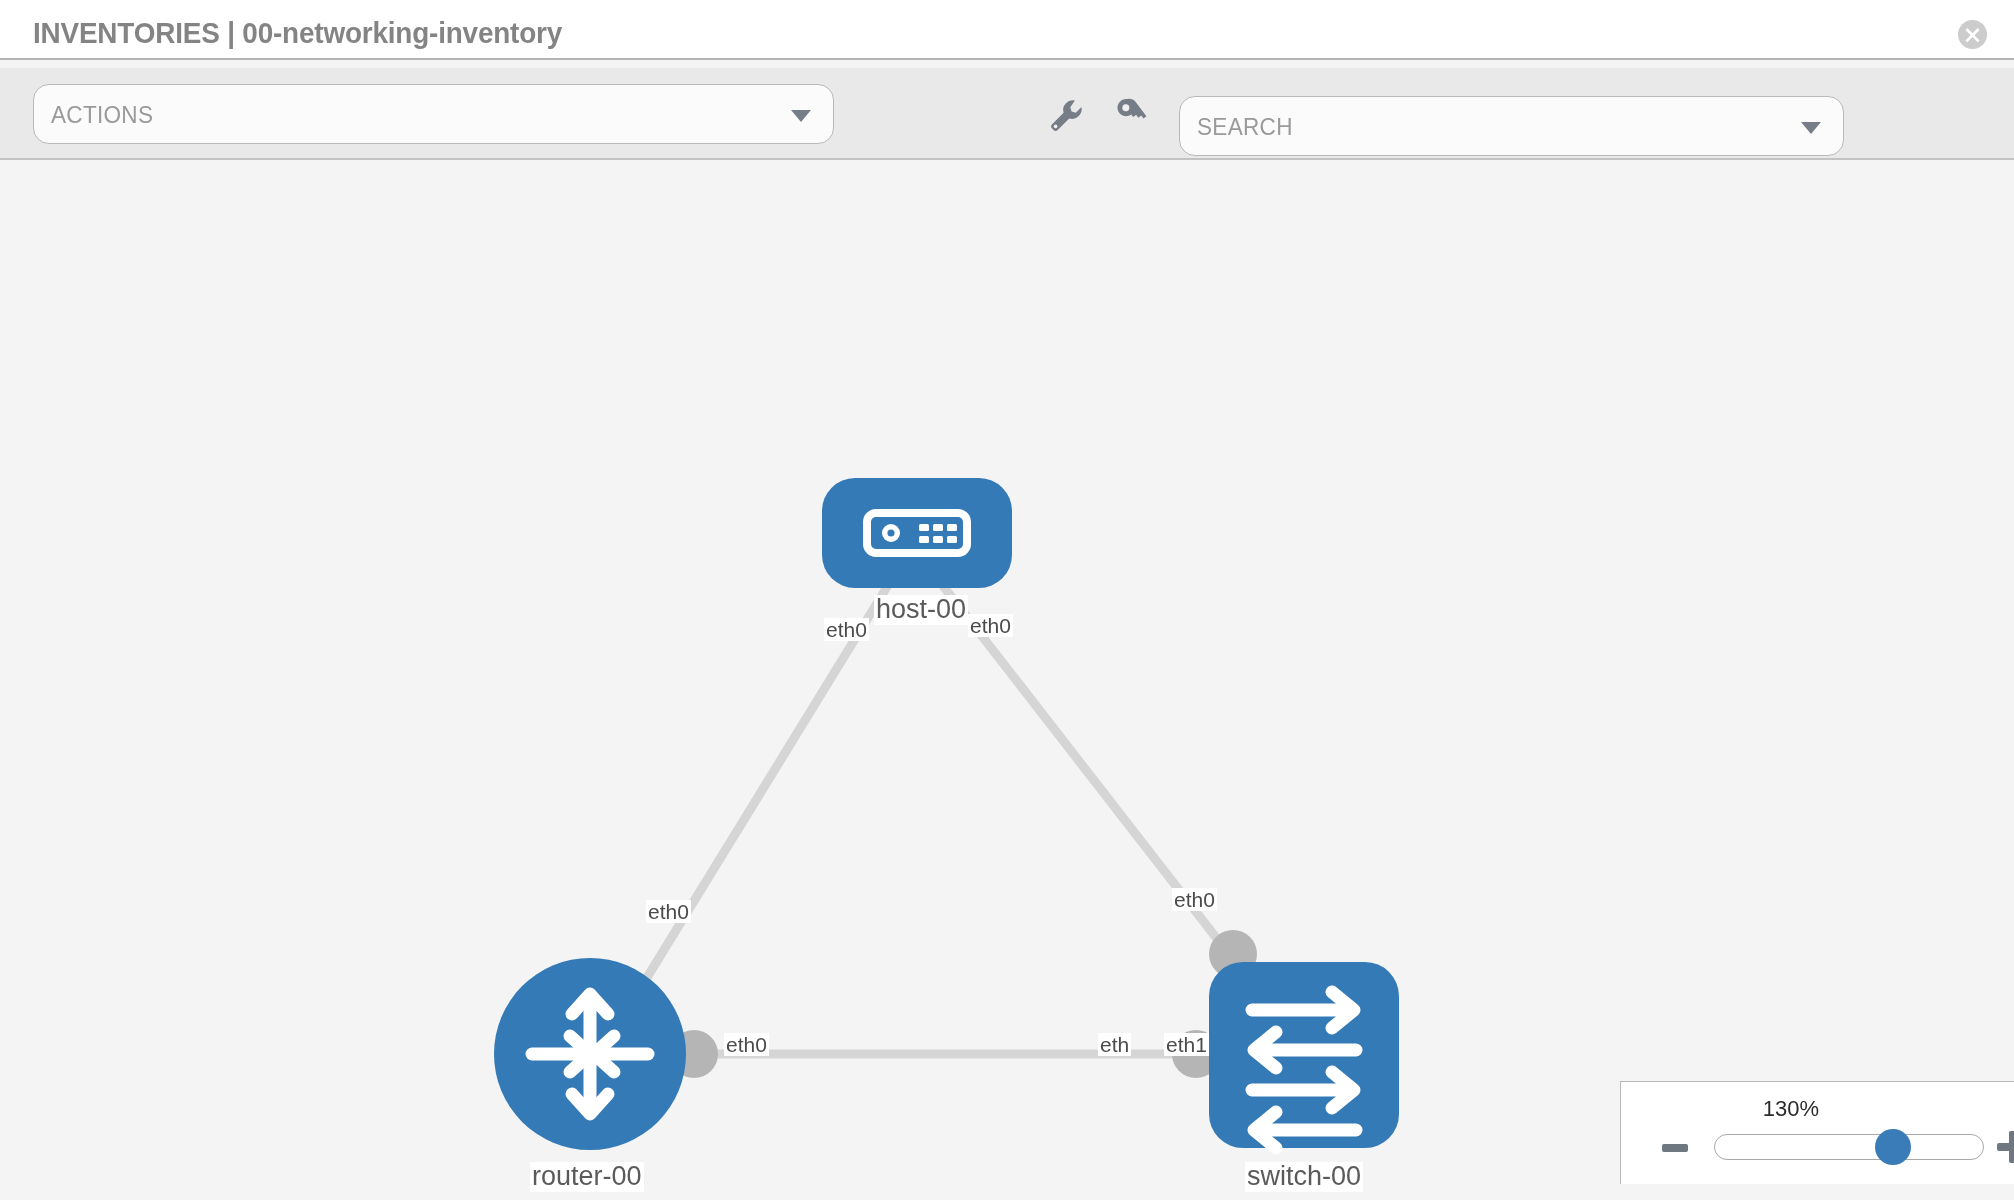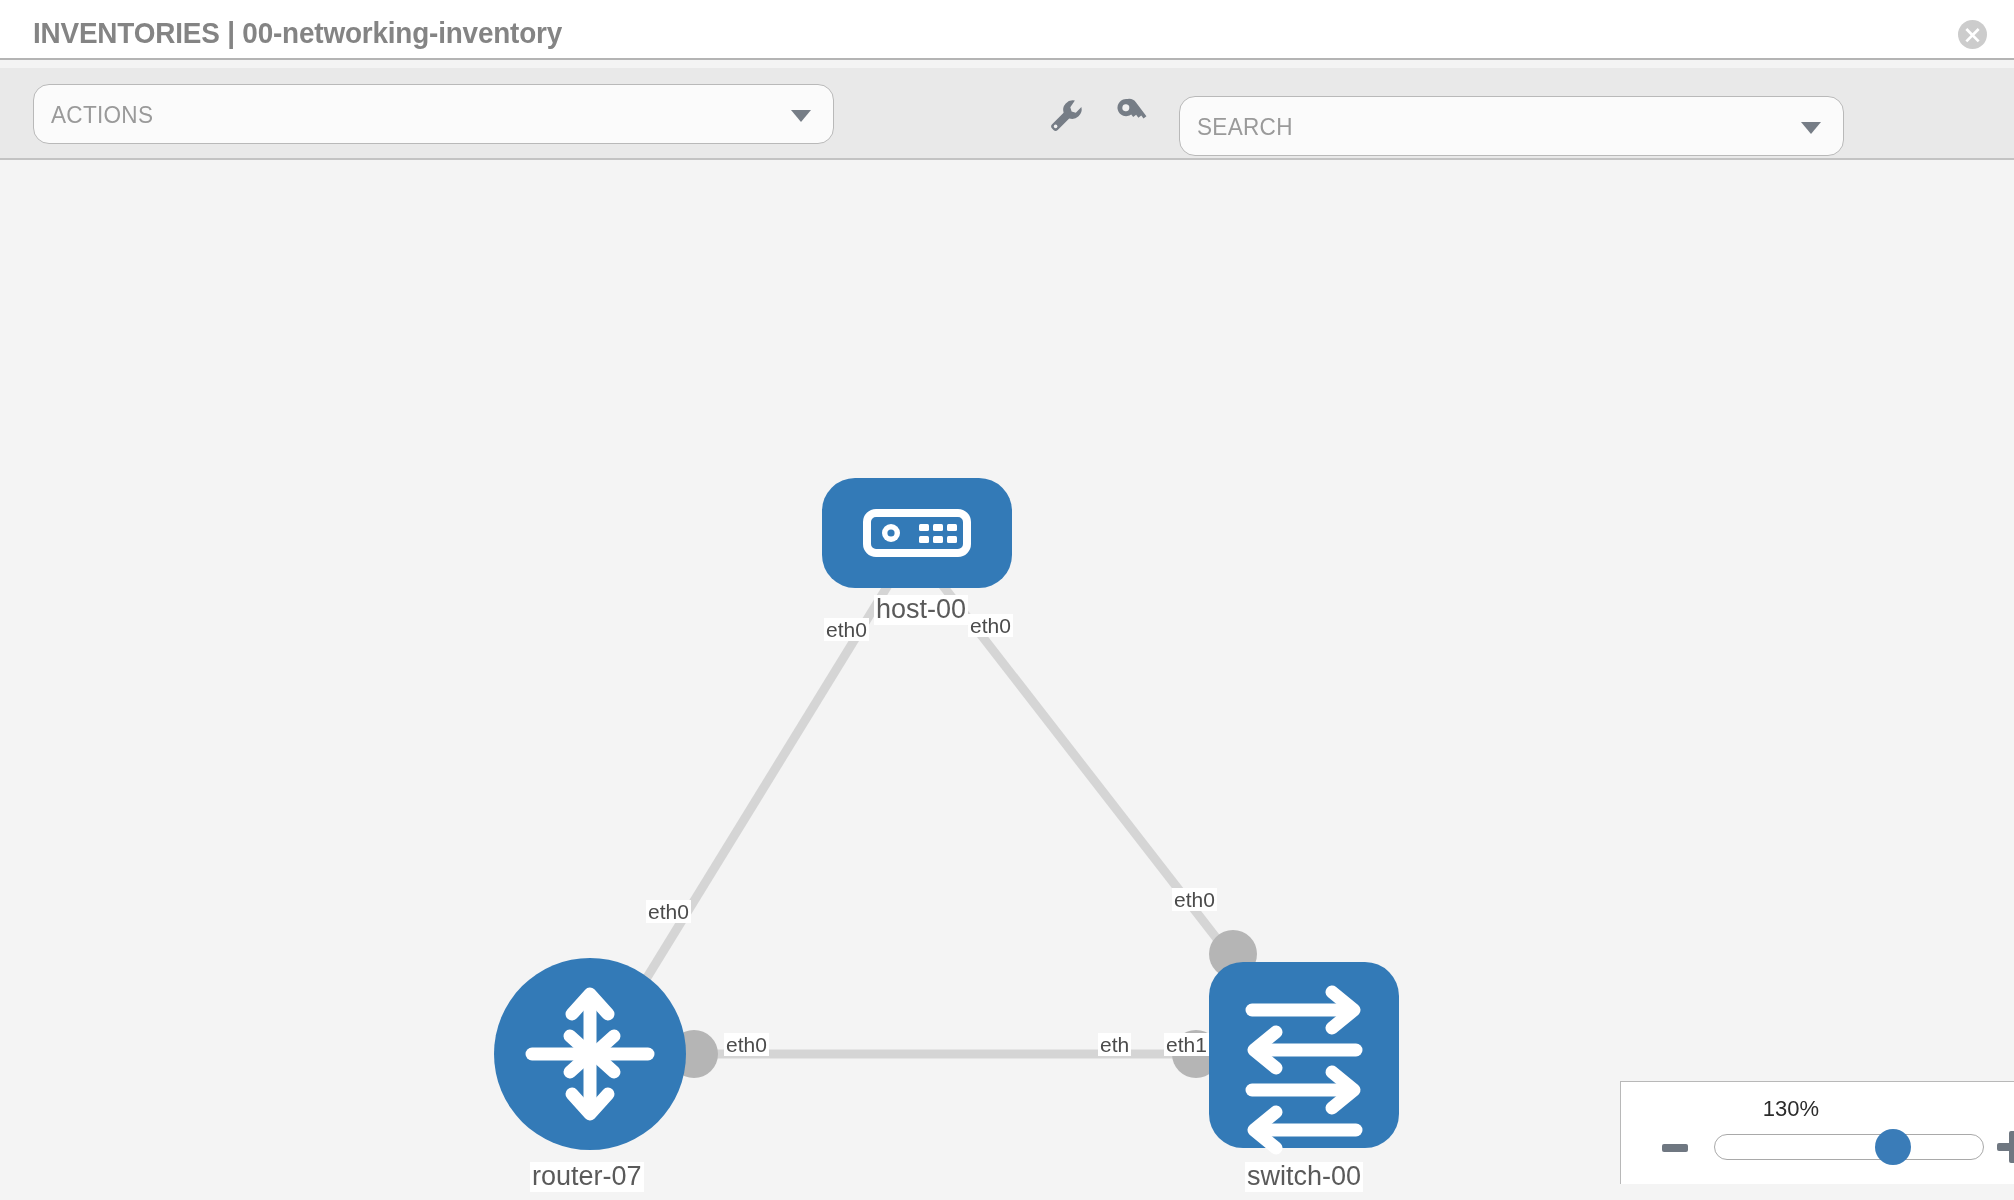--- a/index.html
+++ b/index.html
@@ -352,21 +352,21 @@
           <line x1="1252" y1="928" x2="1352" y2="928"></line>
           <polyline points="1332,910 1354,928 1332,946"></polyline>
 
           <line x1="1356" y1="968" x2="1256" y2="968"></line>
           <polyline points="1276,950 1254,968 1276,986"></polyline>
         </g>
       </g>
     </svg>
 
     <div class="node-label" style="left:874px; top:433px;">host-00</div>
-    <div class="node-label" style="left:530px; top:1000px;">router-07</div>
+    <div class="node-label" style="left:530px; top:1000px;">router-00</div>
     <div class="node-label" style="left:1245px; top:1000px;">switch-00</div>
 
     <div class="iface-label" style="left:824px; top:456px;">eth0</div>
     <div class="iface-label" style="left:968px; top:452px;">eth0</div>
     <div class="iface-label" style="left:646px; top:738px;">eth0</div>
     <div class="iface-label" style="left:1172px; top:726px;">eth0</div>
     <div class="iface-label" style="left:724px; top:871px;">eth0</div>
     <div class="iface-label" style="left:1098px; top:871px;">eth</div>
     <div class="iface-label" style="left:1116px; top:871px;margin-left:48px;">eth1</div>
 

